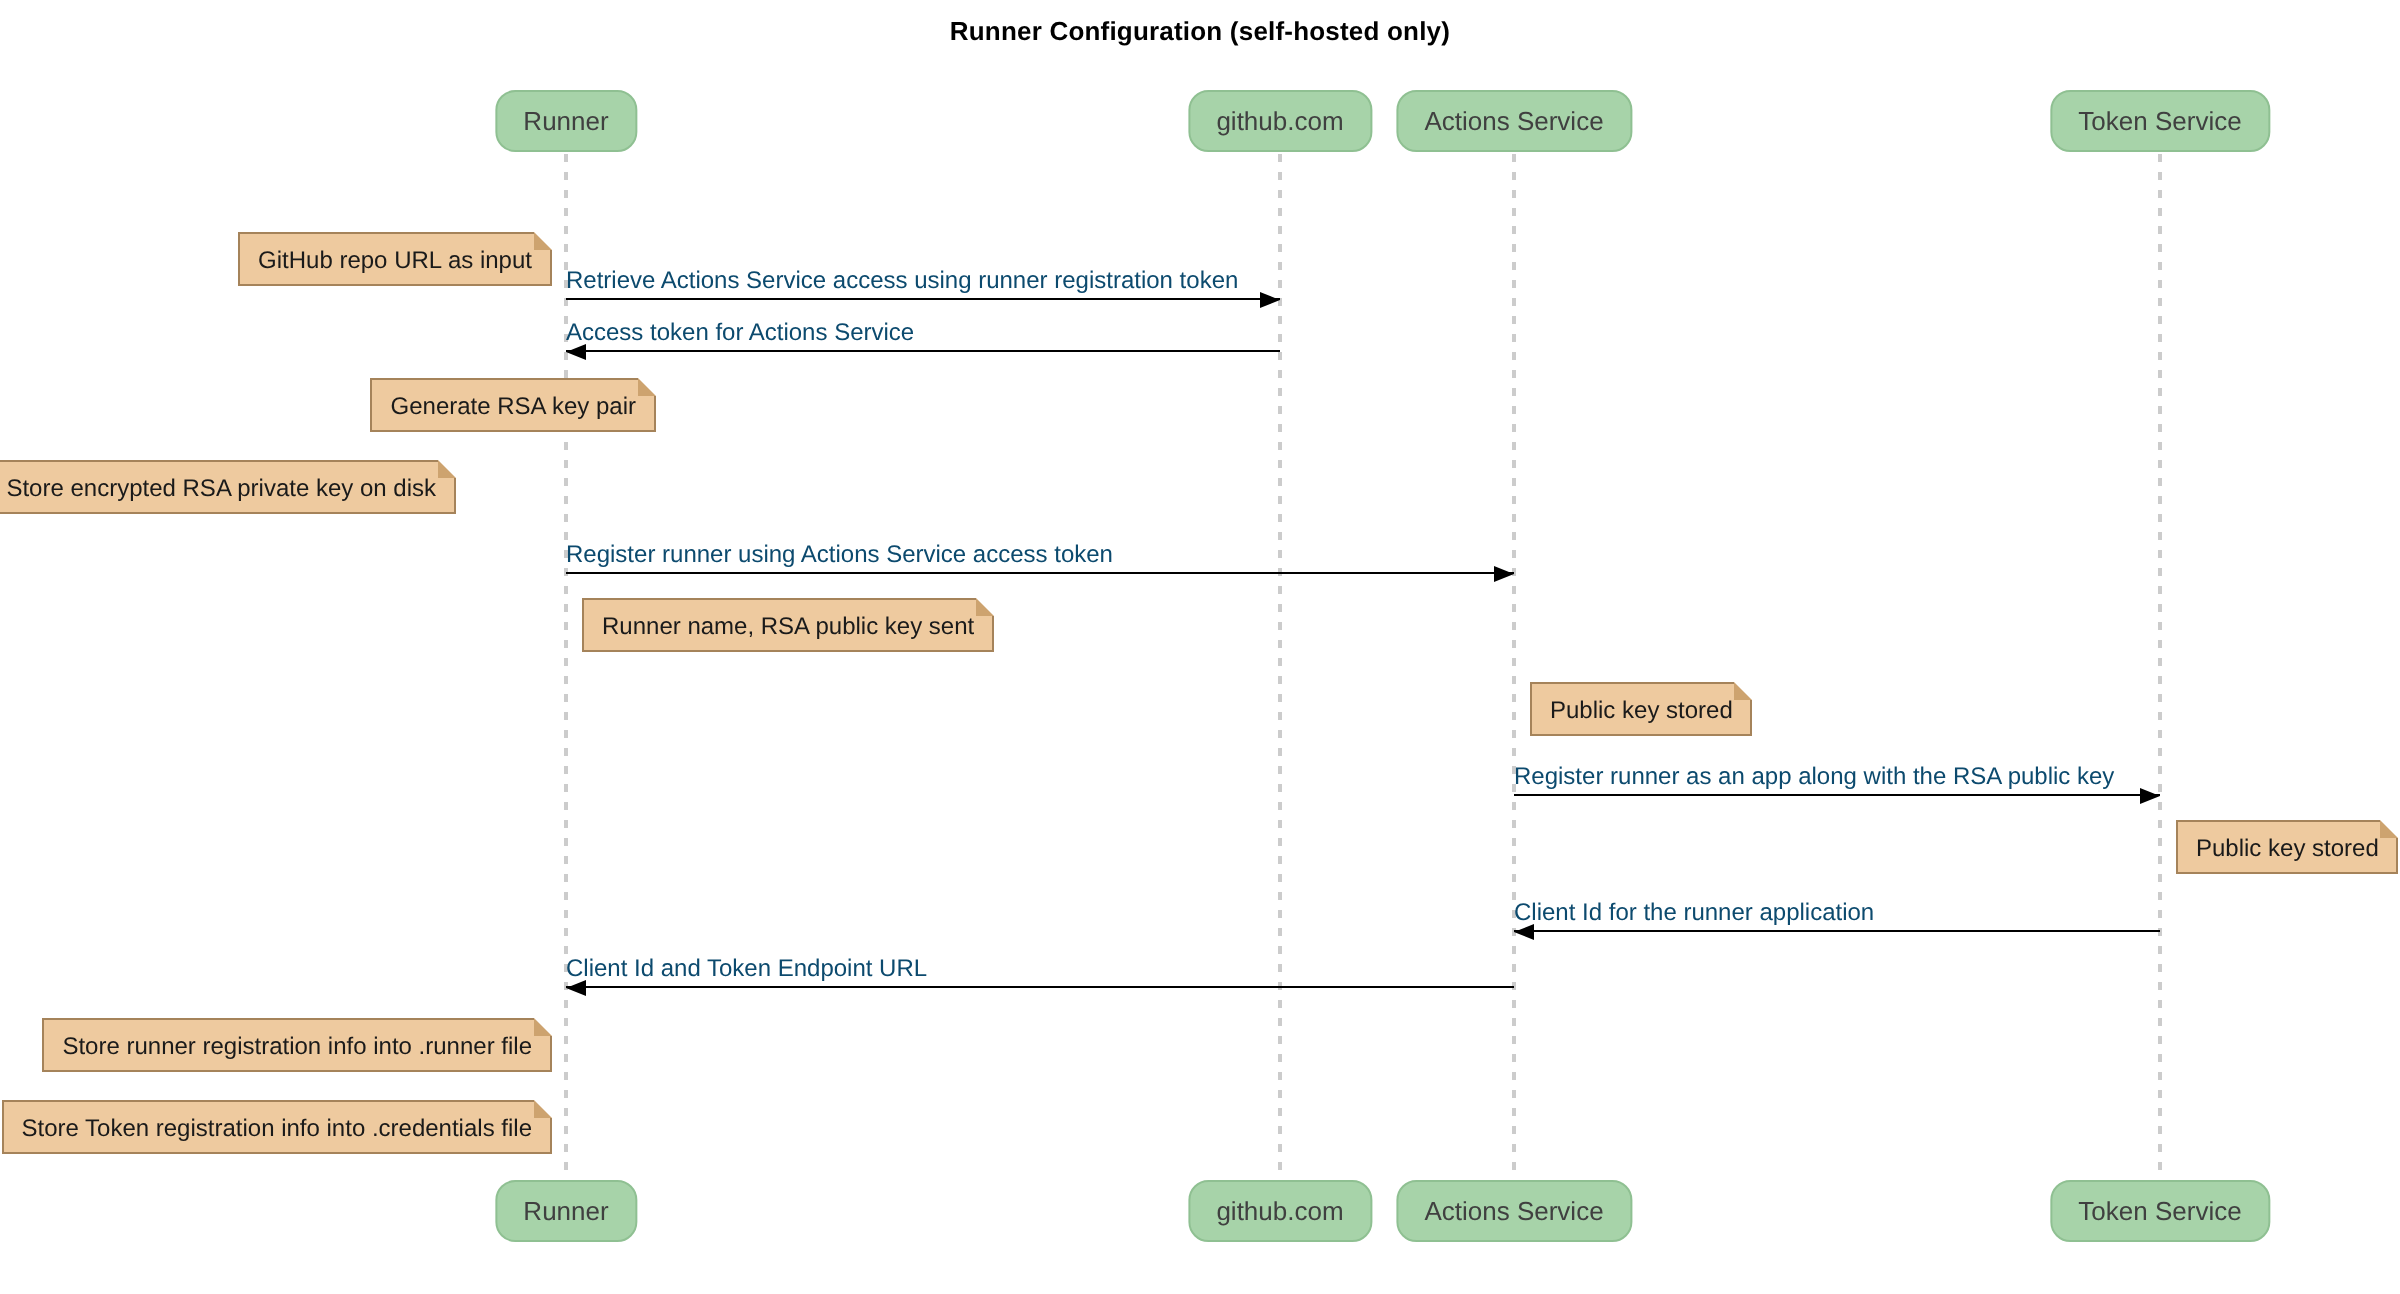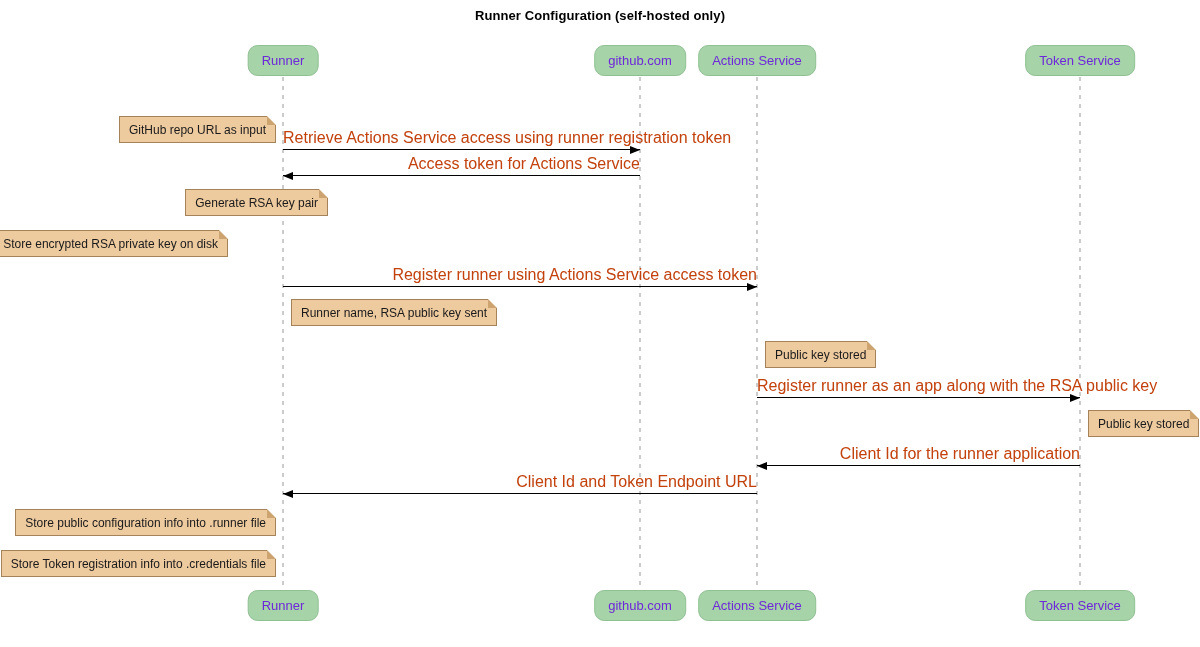--- a/index.html
+++ b/index.html
@@ -19,40 +19,40 @@
   .lifeline{
     position:absolute;width:2px;
     background:repeating-linear-gradient(to bottom,var(--lifeline-color) 0 4px,transparent 4px 9px);
   }
   .participant{
     position:absolute;transform:translateX(-50%);
     background:var(--participant-fill);
     border:1px solid var(--participant-border);
     border-radius:10px;
     padding:7px 13px;
-    font-size:13px;color:#6d28d9;
+    font-size:13px;color:#404040;
     white-space:nowrap;text-align:center;
   }
   .note{
     position:absolute;
     background:var(--note-fill);
     border:1px solid var(--note-border);
     padding:6px 9px 5px 9px;
     font-size:12px;color:#1a1a1a;
     white-space:nowrap;
   }
   .note::before{
     content:"";position:absolute;top:-1px;right:-1px;
     border-style:solid;border-width:0 9px 9px 0;
     border-color:#ffffff #ffffff var(--note-fold) var(--note-fold);
   }
   .message{position:absolute;height:17px;}
   .msg-label{
     position:absolute;left:0;right:0;bottom:3px;
-    text-align:right;font-size:16px;color:#c2410c;white-space:nowrap;
+    text-align:left;font-size:12px;color:#0c4a6e;white-space:nowrap;
   }
   .msg-line{position:absolute;left:0;right:0;bottom:0;height:1px;background:#000;}
   .arrow{position:absolute;width:0;height:0;bottom:-4px;}
   .arrow-right{right:0;border-top:4px solid transparent;border-bottom:4px solid transparent;border-left:10px solid #000;}
   .arrow-left{left:0;border-top:4px solid transparent;border-bottom:4px solid transparent;border-right:10px solid #000;}
 </style>
 </head>
 <body>
 
 <div id="canvas">
@@ -68,21 +68,21 @@
     <div class="participant" style="left: 757px; top: 590px;">Actions Service</div>
     <div class="lifeline" style="left: 1079px; top: 77px; height: 514px;"></div>
     <div class="participant" style="left: 1080px; top: 45px;">Token Service</div>
     <div class="participant" style="left: 1080px; top: 590px;">Token Service</div>
     <div class="note" style="top: 92px; right: 924px; margin-top: 24px;">GitHub repo URL as input</div>
     <div class="note" style="top: 189px; right: 872px;">Generate RSA key pair</div>
     <div class="note" style="top: 230px; right: 972px; text-align: center;">Store encrypted RSA private key on disk</div>
     <div class="note" style="top: 299px; left: 291px;">Runner name, RSA public key sent</div>
     <div class="note" style="top: 341px; left: 765px;">Public key stored</div>
     <div class="note" style="top: 410px; left: 1088px;">Public key stored</div>
-    <div class="note" style="top: 509px; right: 924px;">Store public configuration info into .runner file</div>
+    <div class="note" style="top: 509px; right: 924px;">Store runner registration info into .runner file</div>
     <div class="note" style="top: 550px; right: 924px;">Store Token registration info into .credentials file</div>
     <div class="message" style="left: 283px; top: 133px; width: 357px;">
       <div class="msg-label">Retrieve Actions Service access using runner registration token</div>
       <div class="msg-line"></div>
       <div class="arrow arrow-right"></div>
     </div>
     <div class="message" style="left: 283px; top: 159px; width: 357px;">
       <div class="msg-label">Access token for Actions Service</div>
       <div class="msg-line"></div>
       <div class="arrow arrow-left"></div>

